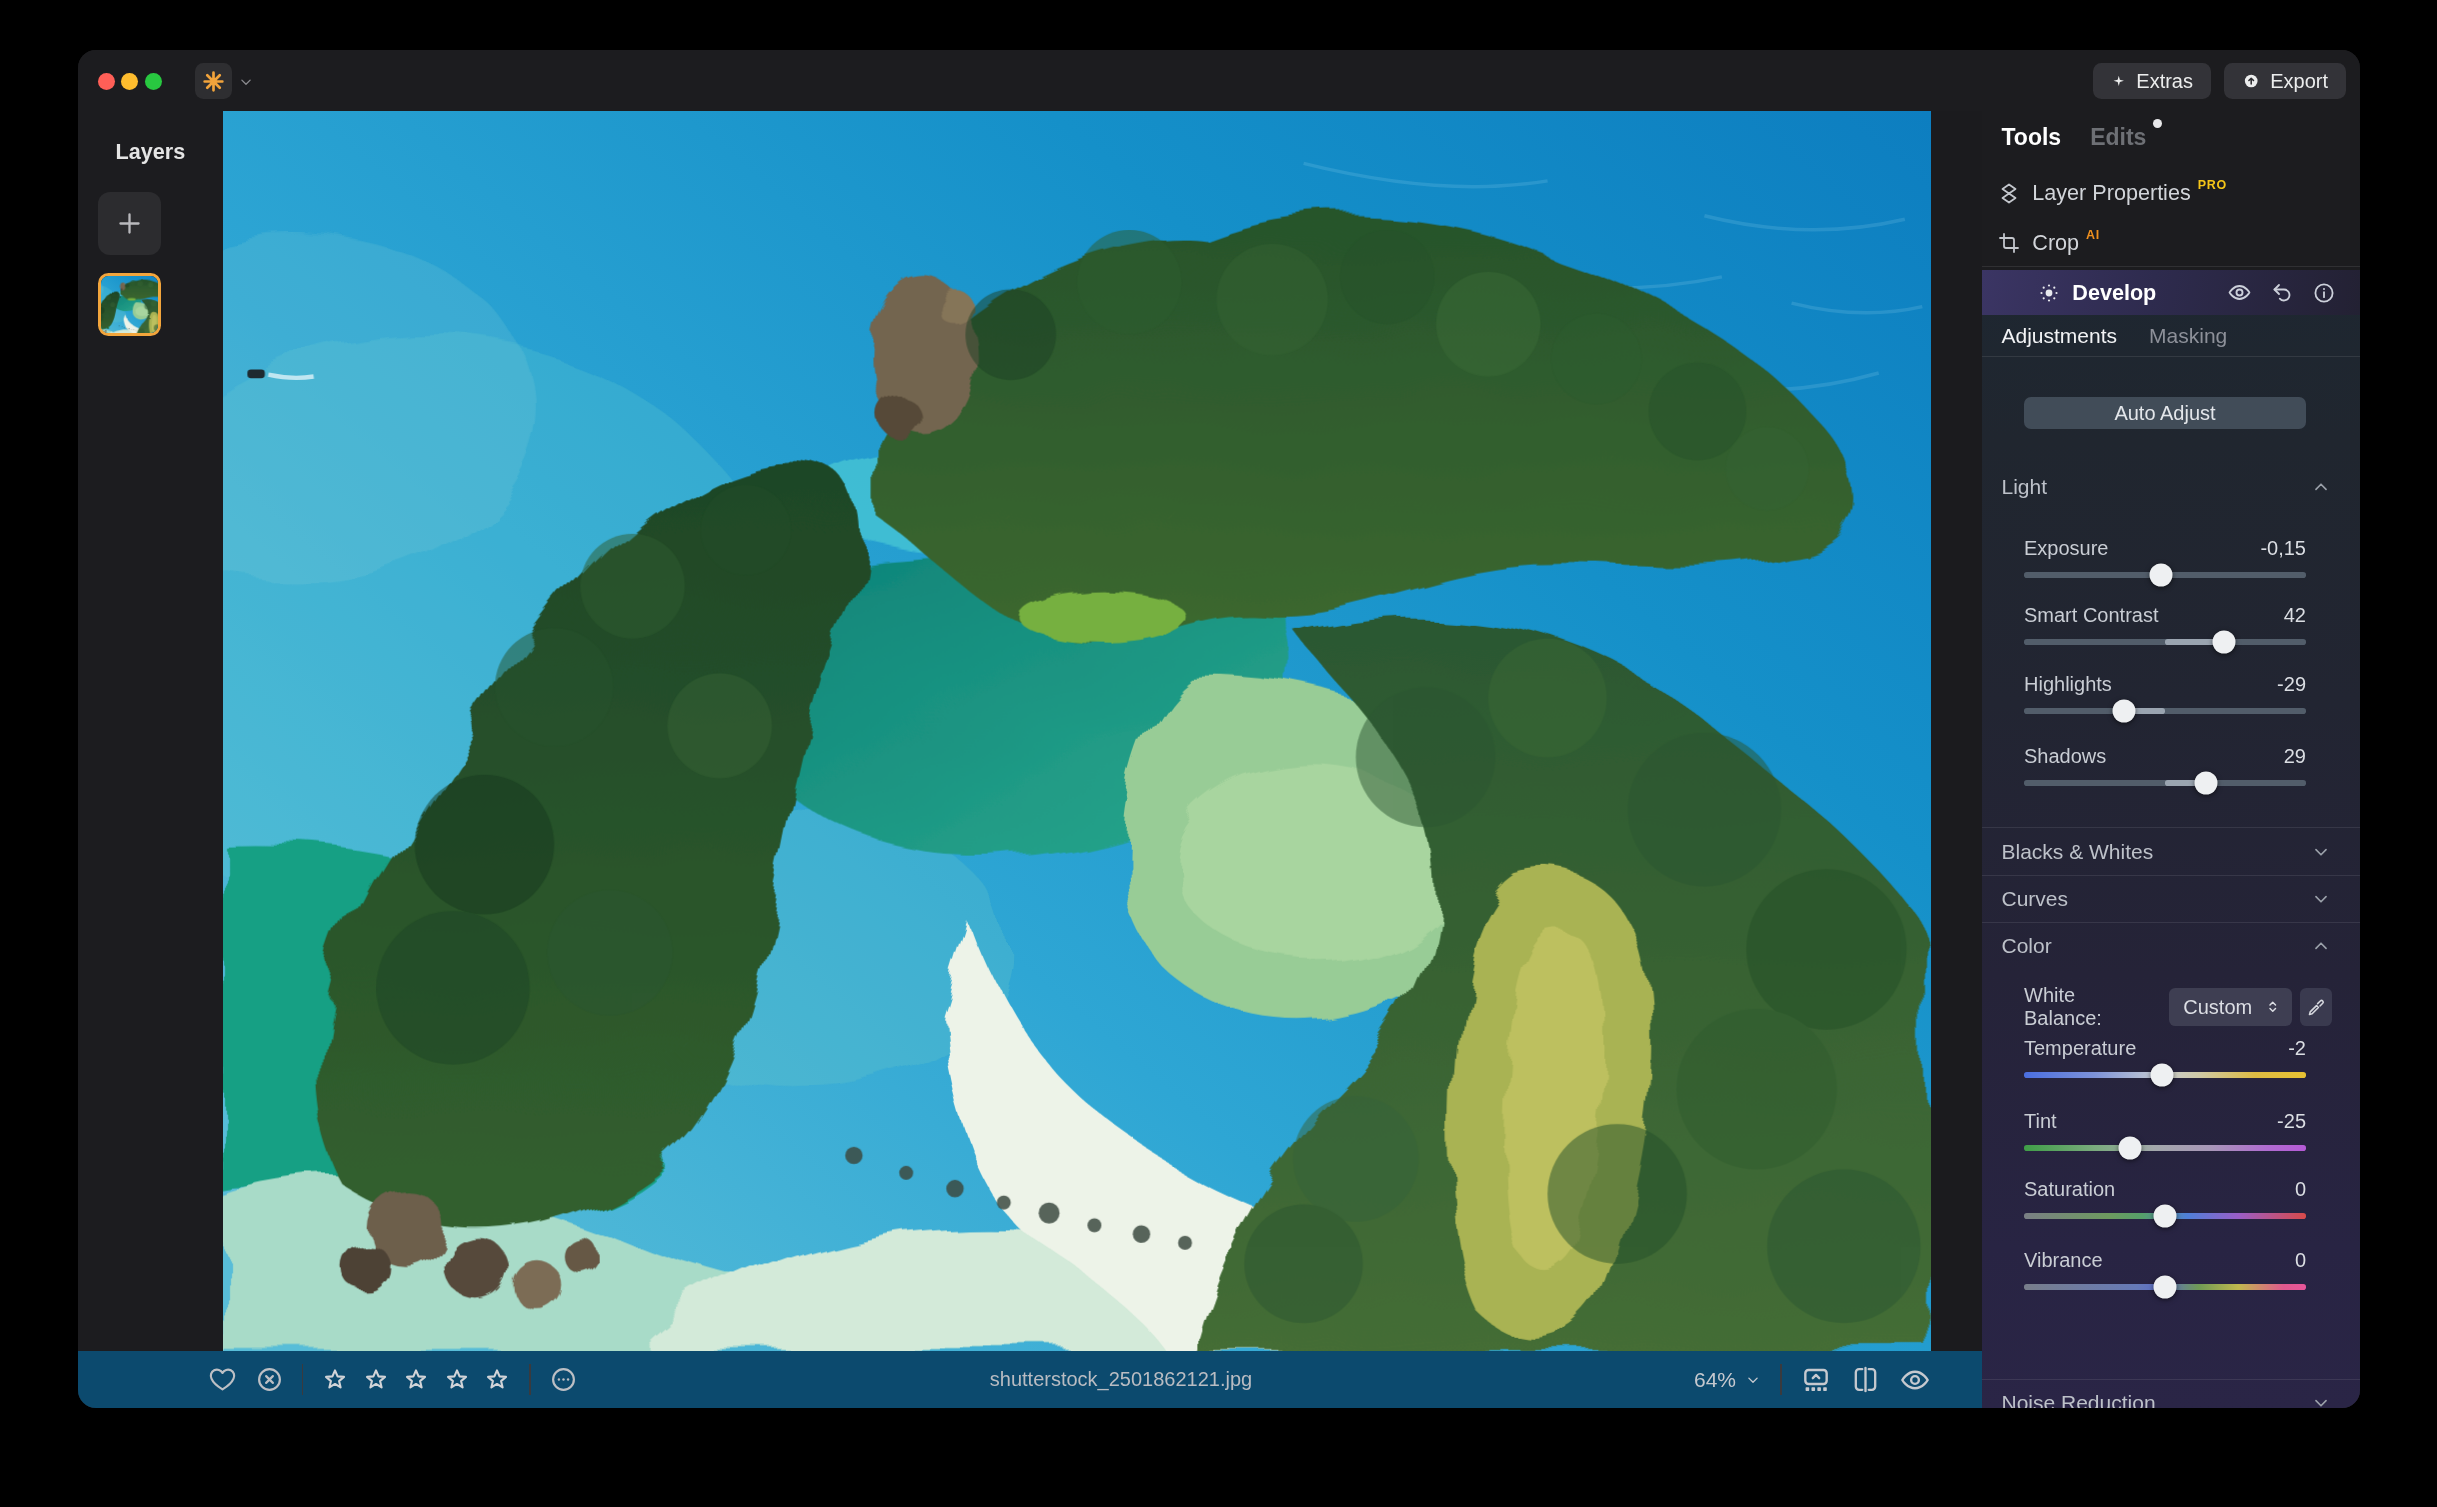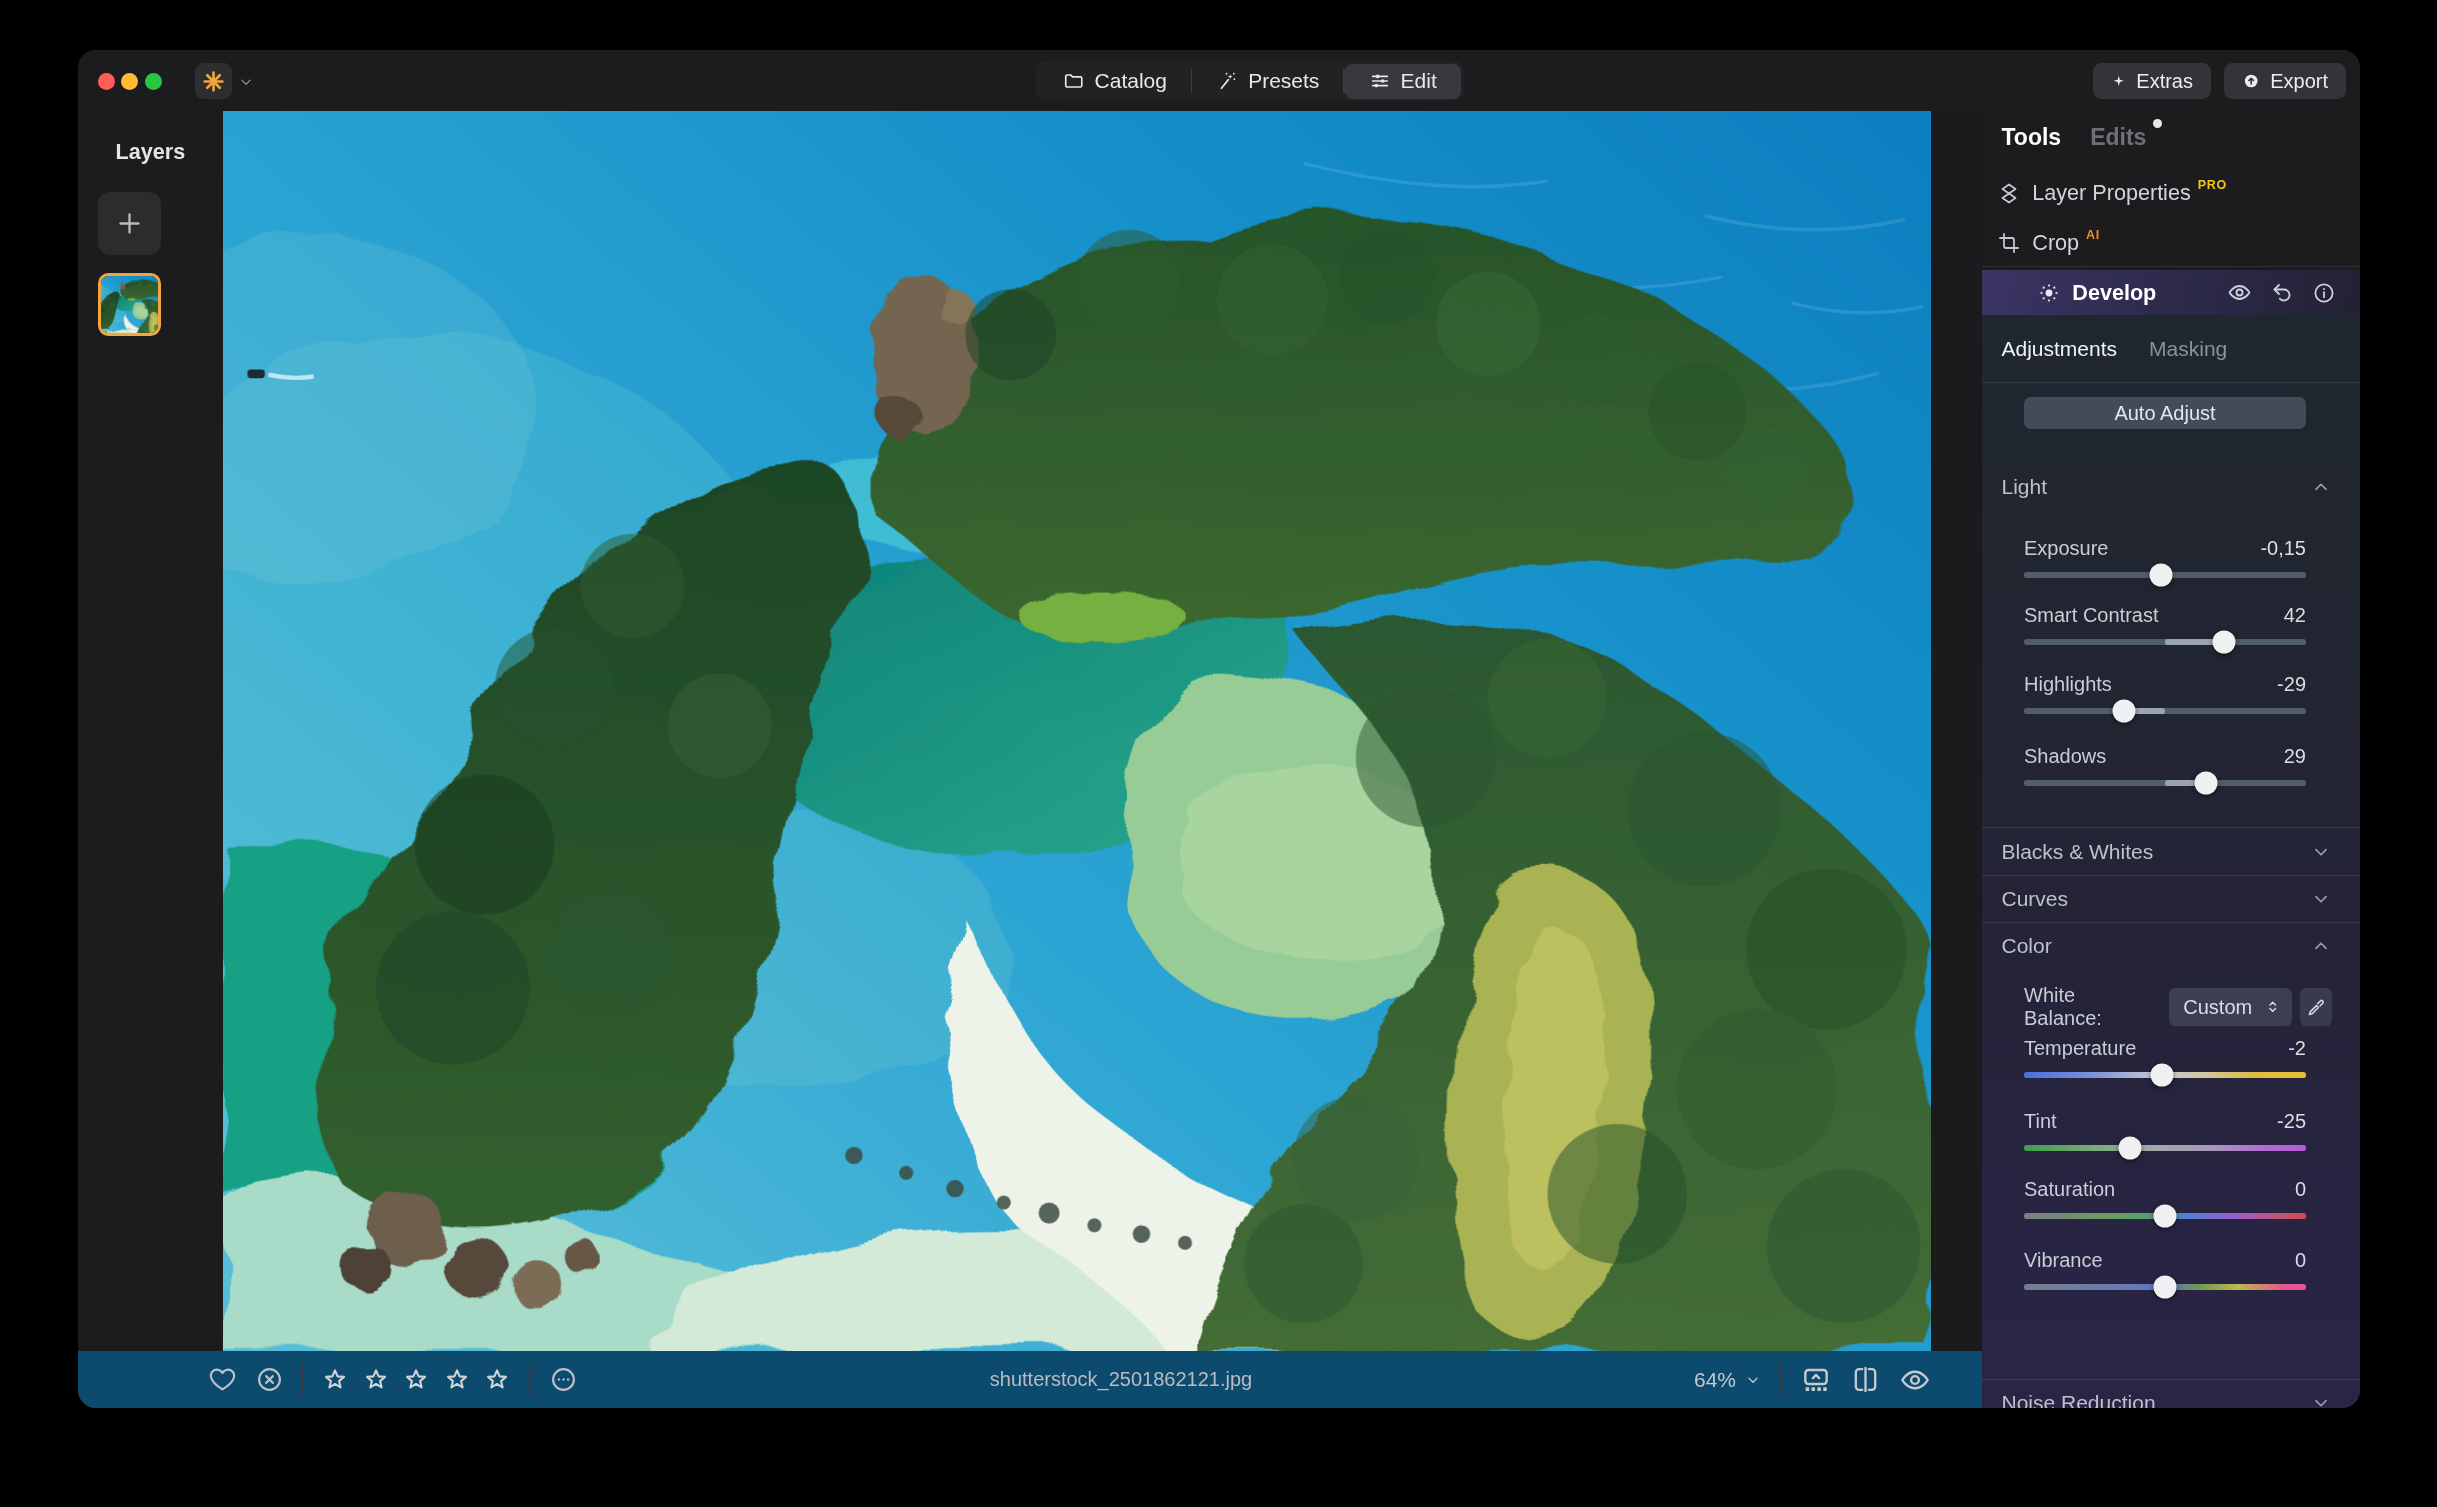--- a/index.html
+++ b/index.html
@@ -78,21 +78,21 @@
 
   
   .develop{position:absolute;left:0;right:0;top:159px;bottom:0;
            background:linear-gradient(180deg,#1e2731 0%,#20262f 15%,#222532 38%,#252338 62%,#282443 86%,#2a2546 100%);}
   .dev-abs{position:absolute;left:0;right:0;}
   .dev-header{top:0;height:45px;background:linear-gradient(100deg,#3b3564 0%,#2e2b4e 45%,#232133 100%);
               display:flex;align-items:center;color:#fff;padding-left:40px;}
   .dev-header .t-ic{margin-left:15.3px;color:#e8e9ee;}
   .dev-title{margin-left:11px;font-size:21.6px;font-weight:bold;flex:1;}
   .dev-hicons{display:flex;align-items:center;gap:18px;margin-right:24px;color:#ccd0da;}
-  .dev-tabs{top:45px;height:68px;display:flex;align-items:center;gap:32px;padding-left:19.5px;
+  .dev-tabs{top:45px;height:42px;display:flex;align-items:center;gap:32px;padding-left:19.5px;
             border-bottom:1.4px solid rgba(255,255,255,.09);}
   .dev-tab{font-size:21px;color:#8d9099;}
   .dev-tab.active{color:#f2f3f5;}
   .auto-adjust{top:127px;left:42px;width:282px;height:32px;border-radius:7px;background:#414c58;
                display:flex;align-items:center;justify-content:center;font-size:20px;color:#e3e6ea;}
 
   .section-head{display:flex;align-items:center;justify-content:space-between;
                 padding:0 28px 0 19.5px;color:#bdc1c9;font-size:21px;}
   .section-head .chev{color:#9aa0a9;}
   .sh-light{top:194px;height:45px;border-top:0;}
@@ -366,42 +366,20 @@
 
     <div class="app-icon-btn">
       <svg class="ic" width="25" height="25" viewBox="0 0 36 36">
           <use href="#i-asterisk"></use>
         </svg>
     </div>
     <svg class="ic app-chevron" width="18" height="18" viewBox="0 0 26 26">
         <use href="#i-chev-down"></use>
       </svg>
 
-    <div class="view-tabs">
-      <div class="view-tab">
-        <svg class="ic" width="22" height="22" viewBox="0 0 32 32">
-            <use href="#i-folder"></use>
-          </svg>
-        <span>Catalog</span>
-      </div>
-      <div class="view-sep"></div>
-      <div class="view-tab">
-        <svg class="ic" width="22" height="22" viewBox="0 0 32 32">
-            <use href="#i-wand"></use>
-          </svg>
-        <span>Presets</span>
-      </div>
-      <div class="view-sep"></div>
-      <div class="view-tab active">
-        <svg class="ic" width="22" height="22" viewBox="0 0 32 32">
-            <use href="#i-sliders"></use>
-          </svg>
-        <span>Edit</span>
-      </div>
-    </div>
 
     <div class="tb-btn btn-extras">
       <svg class="ic" width="21" height="21" viewBox="0 0 21.8125 30">
           <use href="#i-sparkle"></use>
         </svg>
       <span>Extras</span>
     </div>
     <div class="tb-btn btn-export">
       <svg class="ic" width="22" height="22" viewBox="0 0 25.1719 32">
           <use href="#i-export"></use>

